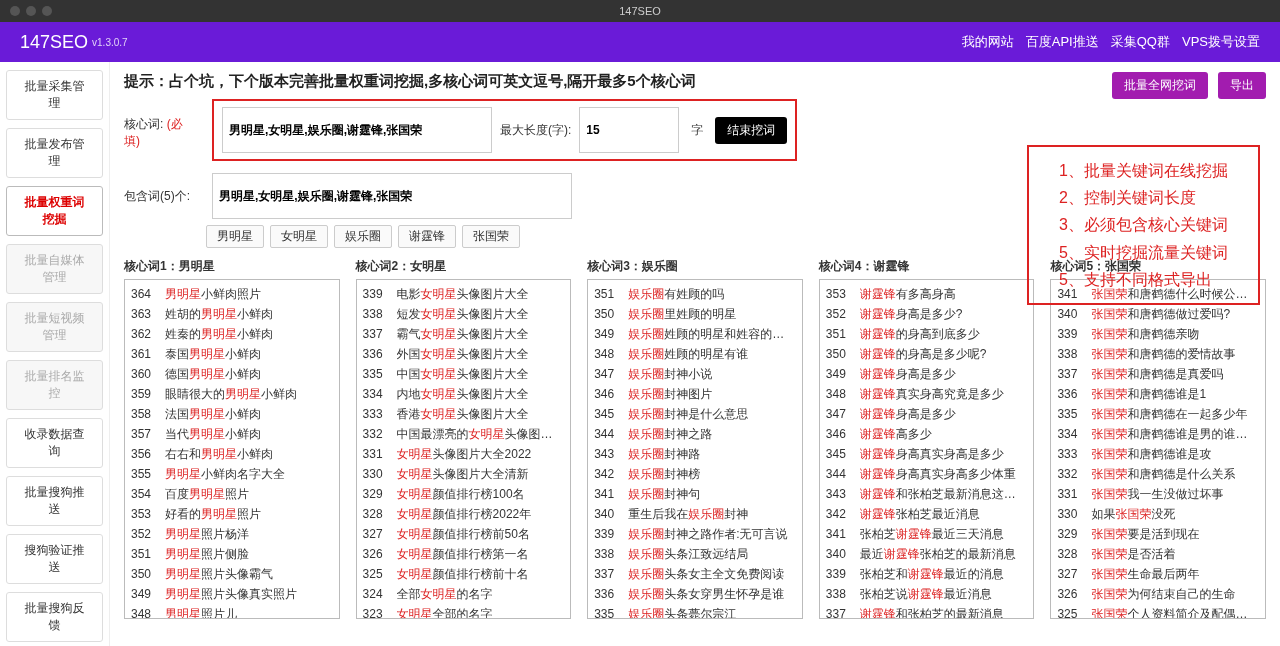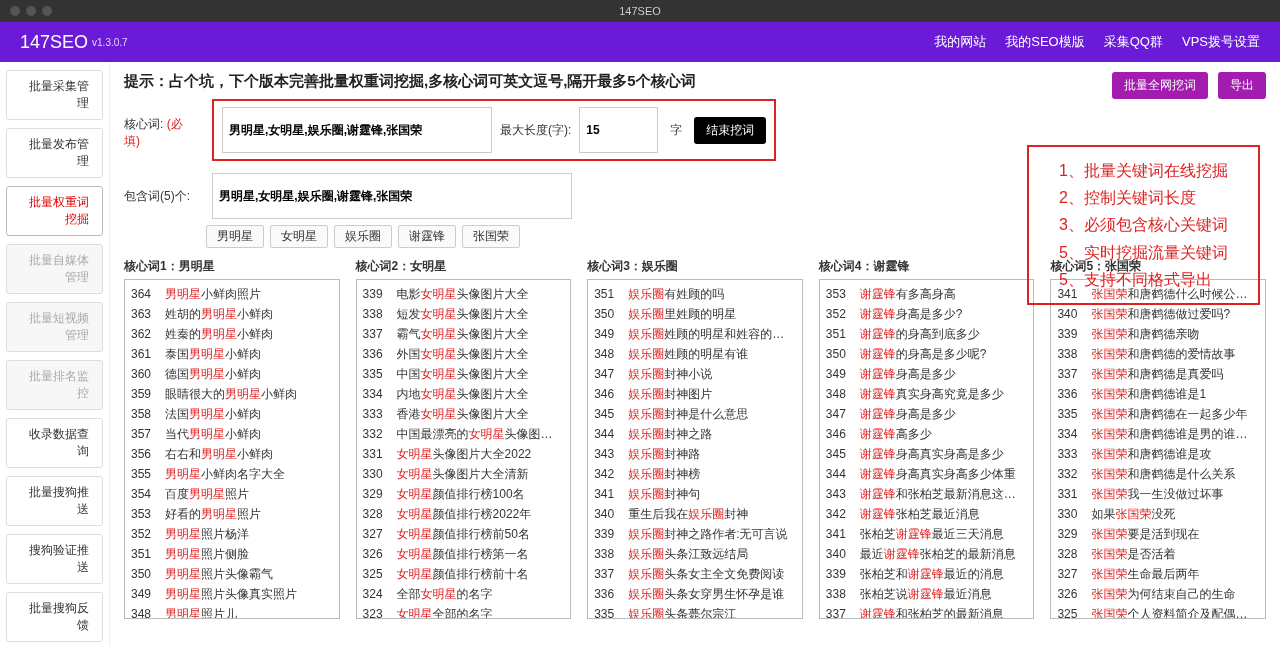--- a/index.html
+++ b/index.html
@@ -5,38 +5,38 @@
 * { margin: 0; padding: 0; box-sizing: border-box; }
 body { font-family: "Microsoft YaHei", Arial, sans-serif; font-size: 12px; background: #fff; color: #333; }
 .titlebar { background: #333; color: #ccc; height: 22px; display: flex; align-items: center; padding: 0 10px; position: relative; }
 .titlebar .dots { display: flex; gap: 6px; }
 .titlebar .dot { width: 10px; height: 10px; border-radius: 50%; background: #555; }
 .titlebar .title { position: absolute; left: 50%; transform: translateX(-50%); font-size: 11px; }
 .header { background: #6a1bd8; color: #fff; height: 40px; display: flex; align-items: center; padding: 0 20px; }
 .header .brand { font-size: 18px; font-weight: 300; }
 .header .ver { font-size: 10px; margin-left: 4px; opacity: 0.8; }
 .header .spacer { flex: 1; }
-.header .nav-item { margin-left: 19px; font-size: 13px; cursor: pointer; }
+.header .nav-item { margin-left: 12px; font-size: 13px; cursor: pointer; }
 .layout { display: flex; height: calc(100vh - 62px); }
 .sidebar { width: 110px; padding: 8px 6px; overflow-y: auto; border-right: 1px solid #eee; }
-.sidebar .item { display: block; width: 100%; text-align: right; padding: 7px 13px; margin-bottom: 8px; font-size: 12px; border: 1px solid #ddd; border-radius: 3px; background: #fff; cursor: pointer; color: #333; }
-.sidebar .item.active { color: #d00; border-color: #bbb; font-weight: normal; }
+.sidebar .item { display: block; width: 100%; text-align: center; padding: 7px 13px; margin-bottom: 8px; font-size: 12px; border: 1px solid #ddd; border-radius: 3px; background: #fff; cursor: pointer; color: #333; }
+.sidebar .item.active { color: #d00; border-color: #bbb; font-weight: bold; }
 .sidebar .item.disabled { color: #aaa; background: #f7f7f7; }
 .main { flex: 1; padding: 10px 14px; overflow: auto; position: relative; }
 .top-row { display: flex; align-items: flex-start; gap: 10px; }
 .hint { font-size: 15px; font-weight: bold; color: #222; flex: 1; }
 .btn { padding: 5px 12px; border: none; border-radius: 3px; cursor: pointer; font-size: 12px; color: #fff; }
 .btn-purple { background: #a21caf; }
 .form-area { border: 2px solid #d22; padding: 8px; margin-bottom: 6px; display: inline-block; }
 .form-row { display: flex; align-items: center; margin-bottom: 6px; gap: 18px; }
 .label { width: 70px; font-size: 12px; }
 .req { color: #d22; }
 .input { border: 1px solid #ccc; padding: 22px 6px; font-size: 12px; height: 26px; font-weight: bold; }
 .input-wide { width: 270px; }
-.input-small { width: 79px; text-align: left; }
+.input-small { width: 100px; text-align: left; }
 .unit { font-size: 12px; margin: 0 4px; }
 .btn-green { background: #000000; }
 .tags { display: flex; gap: 6px; margin-left: 82px; margin-bottom: 10px; }
 .tag { border: 1px solid #ccc; padding: 2px 10px; font-size: 12px; border-radius: 2px; background: #fafafa; }
 .feature-box { position: absolute; right: 20px; top: 48px; border: 2px solid #d22; padding: 10px 30px; margin-top: 35px; }
 .feature-box div { color: #d22; font-size: 16px; line-height: 1.7; }
 .columns { display: flex; gap: 16px; margin-top: 8px; }
 .col { flex: 1; min-width: 0; }
 .col-title { font-size: 12px; font-weight: bold; margin-bottom: 4px; }
 .col-box { border: 1px solid #bbb; height: 340px; overflow-y: scroll; padding: 4px 6px; }
@@ -59,21 +59,21 @@
   </div>
   <div class="title">147SEO</div>
 </div>
 
 <div class="header">
   <span class="brand">147SEO</span>
   <span class="ver">v1.3.0.7</span>
   <div class="spacer"></div>
   <div id="header-nav" style="display: flex;">
       <span class="nav-item">我的网站</span>
-      <span class="nav-item">我的SEO模版</span>
+      <span class="nav-item">百度API推送</span>
       <span class="nav-item">采集QQ群</span>
       <span class="nav-item">VPS拨号设置</span>
     </div>
 </div>
 
 <div class="layout">
   <div class="sidebar" id="sidebar">
       <div class="item ">批量采集管理</div>
       <div class="item ">批量发布管理</div>
       <div class="item active">批量权重词挖掘</div>

